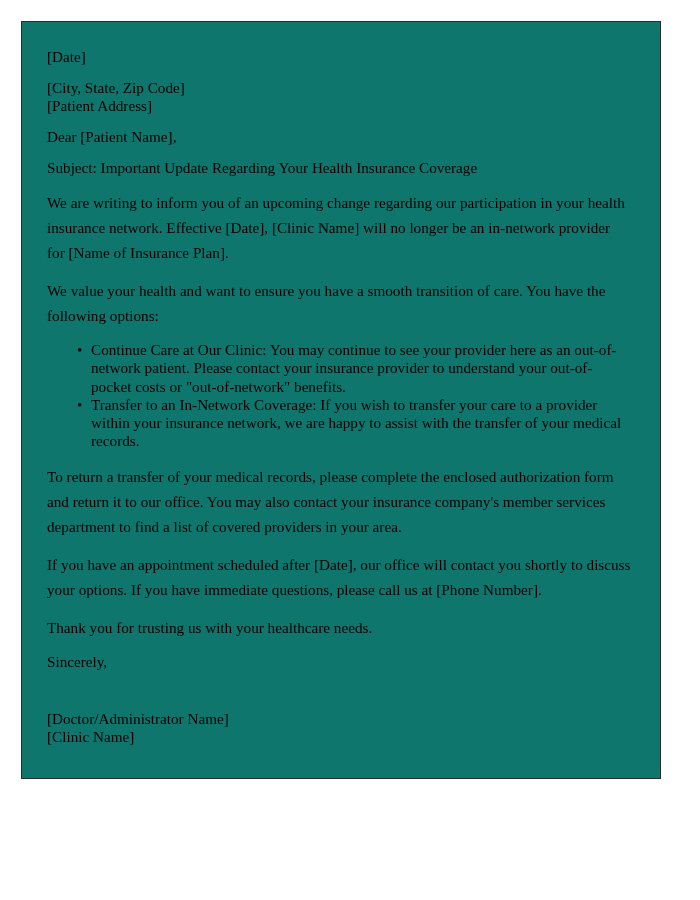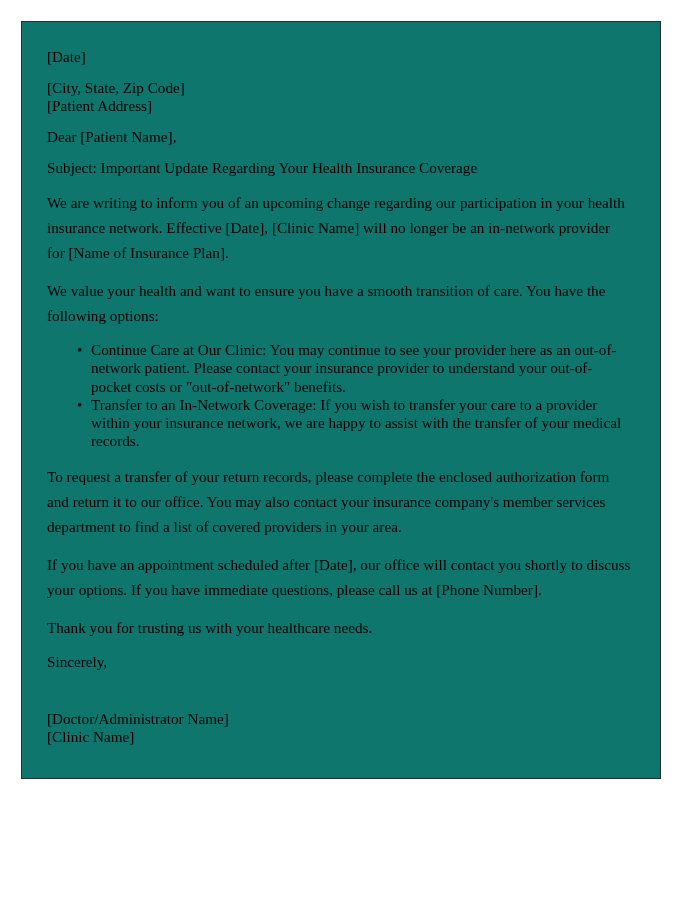--- a/index.html
+++ b/index.html
@@ -106,21 +106,21 @@
       <li>
         <span class="bullet">•</span>
         <span class="lead">Continue Care at Our Clinic:</span><span> You may continue to see your provider here as an out-of-network patient. Please contact your insurance provider to understand your out-of-pocket costs or "out-of-network" benefits.</span>
       </li>
       <li>
         <span class="bullet">•</span>
         <span class="lead">Transfer to an In-Network Coverage:</span><span> If you wish to transfer your care to a provider within your insurance network, we are happy to assist with the transfer of your medical records.</span>
       </li>
     </ul>
 
-    <div class="block para">To request a transfer of your return records, please complete the enclosed authorization form and return it to our office. You may also contact your insurance company's member services department to find a list of covered providers in your area.</div>
+    <div class="block para">To return a transfer of your medical records, please complete the enclosed authorization form and return it to our office. You may also contact your insurance company's member services department to find a list of covered providers in your area.</div>
 
     <div class="block para">If you have an appointment scheduled after [Date], our office will contact you shortly to discuss your options. If you have immediate questions, please call us at [Phone Number].</div>
 
     <div class="block para">Thank you for trusting us with your healthcare needs.</div>
 
     <div class="block">
       <div class="line">Sincerely,</div>
     </div>
 
     <div class="signoff-gap"></div>

